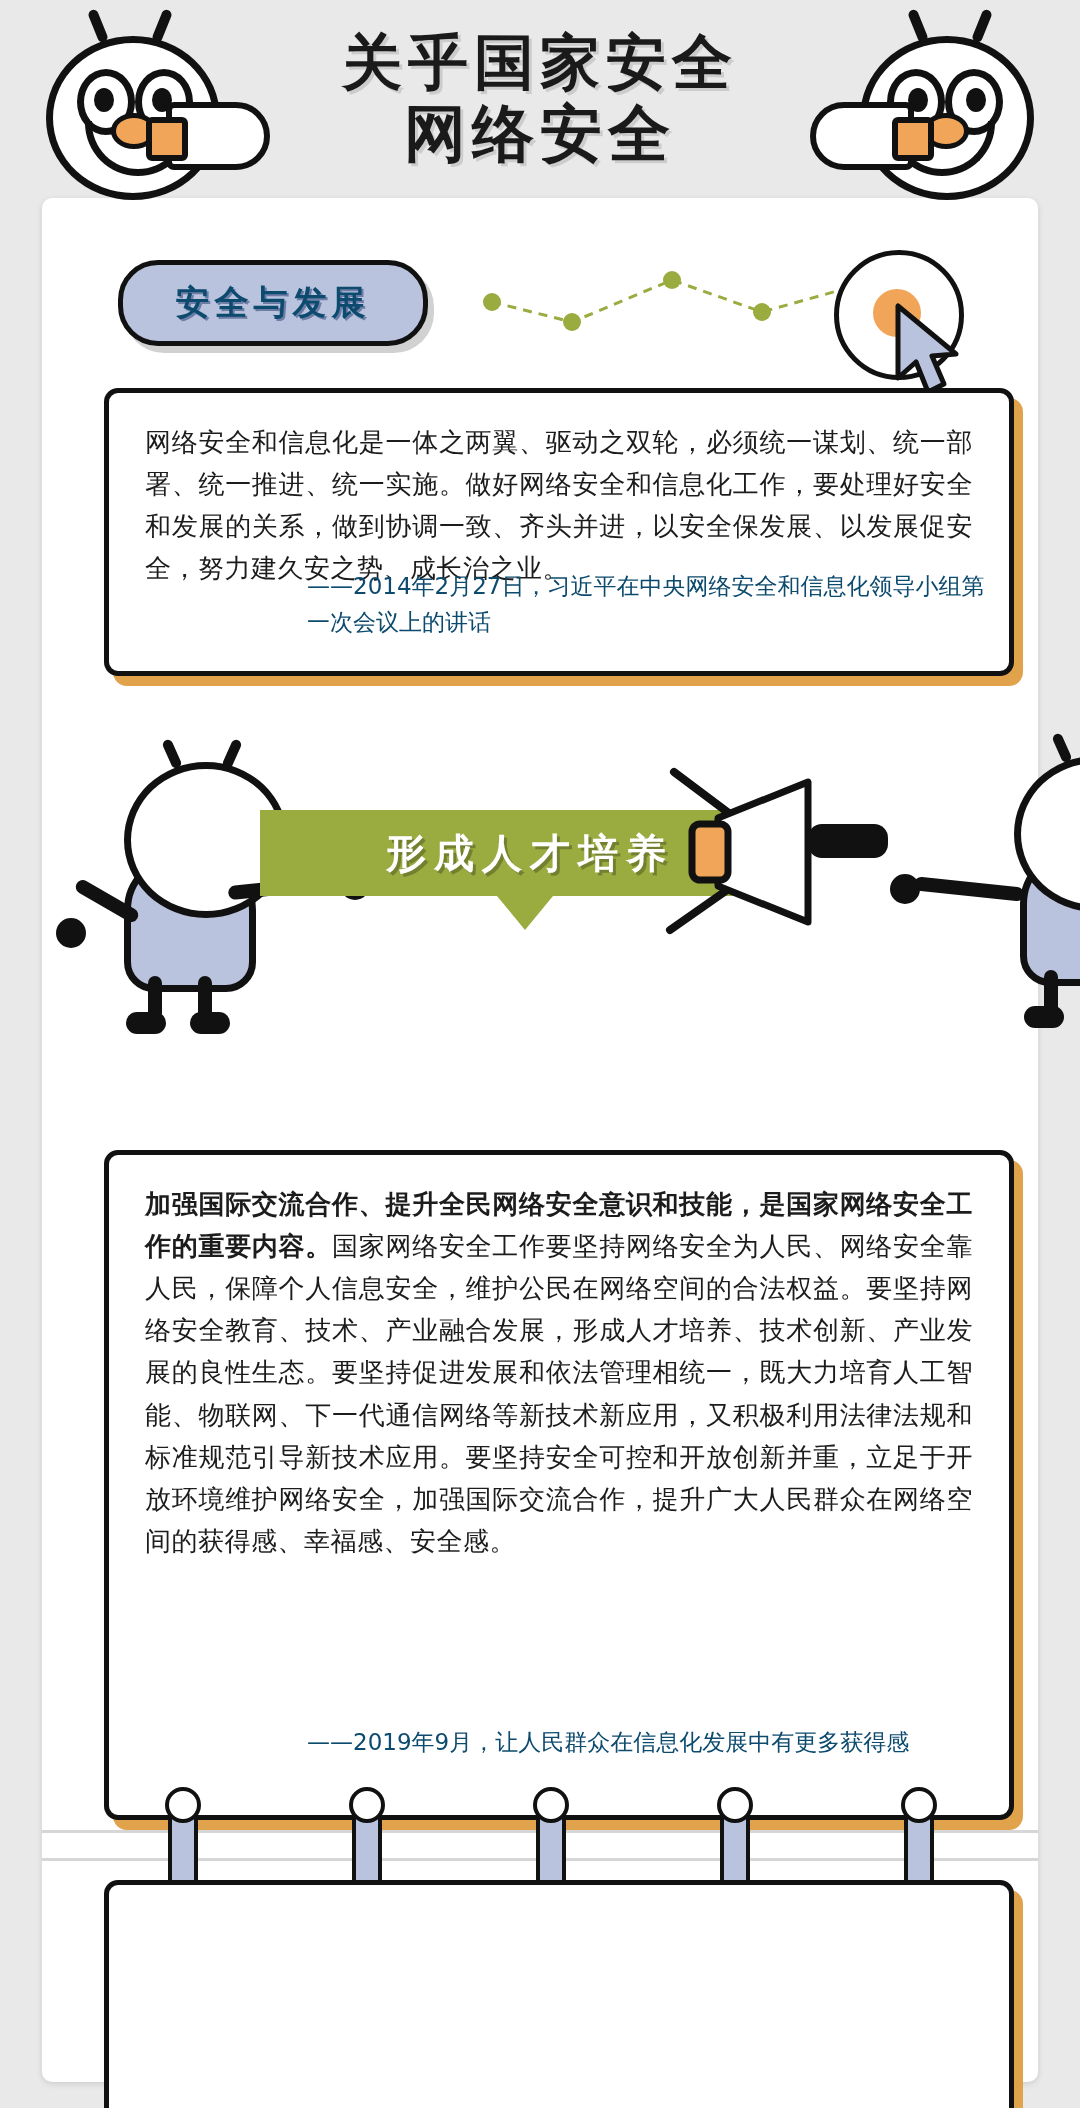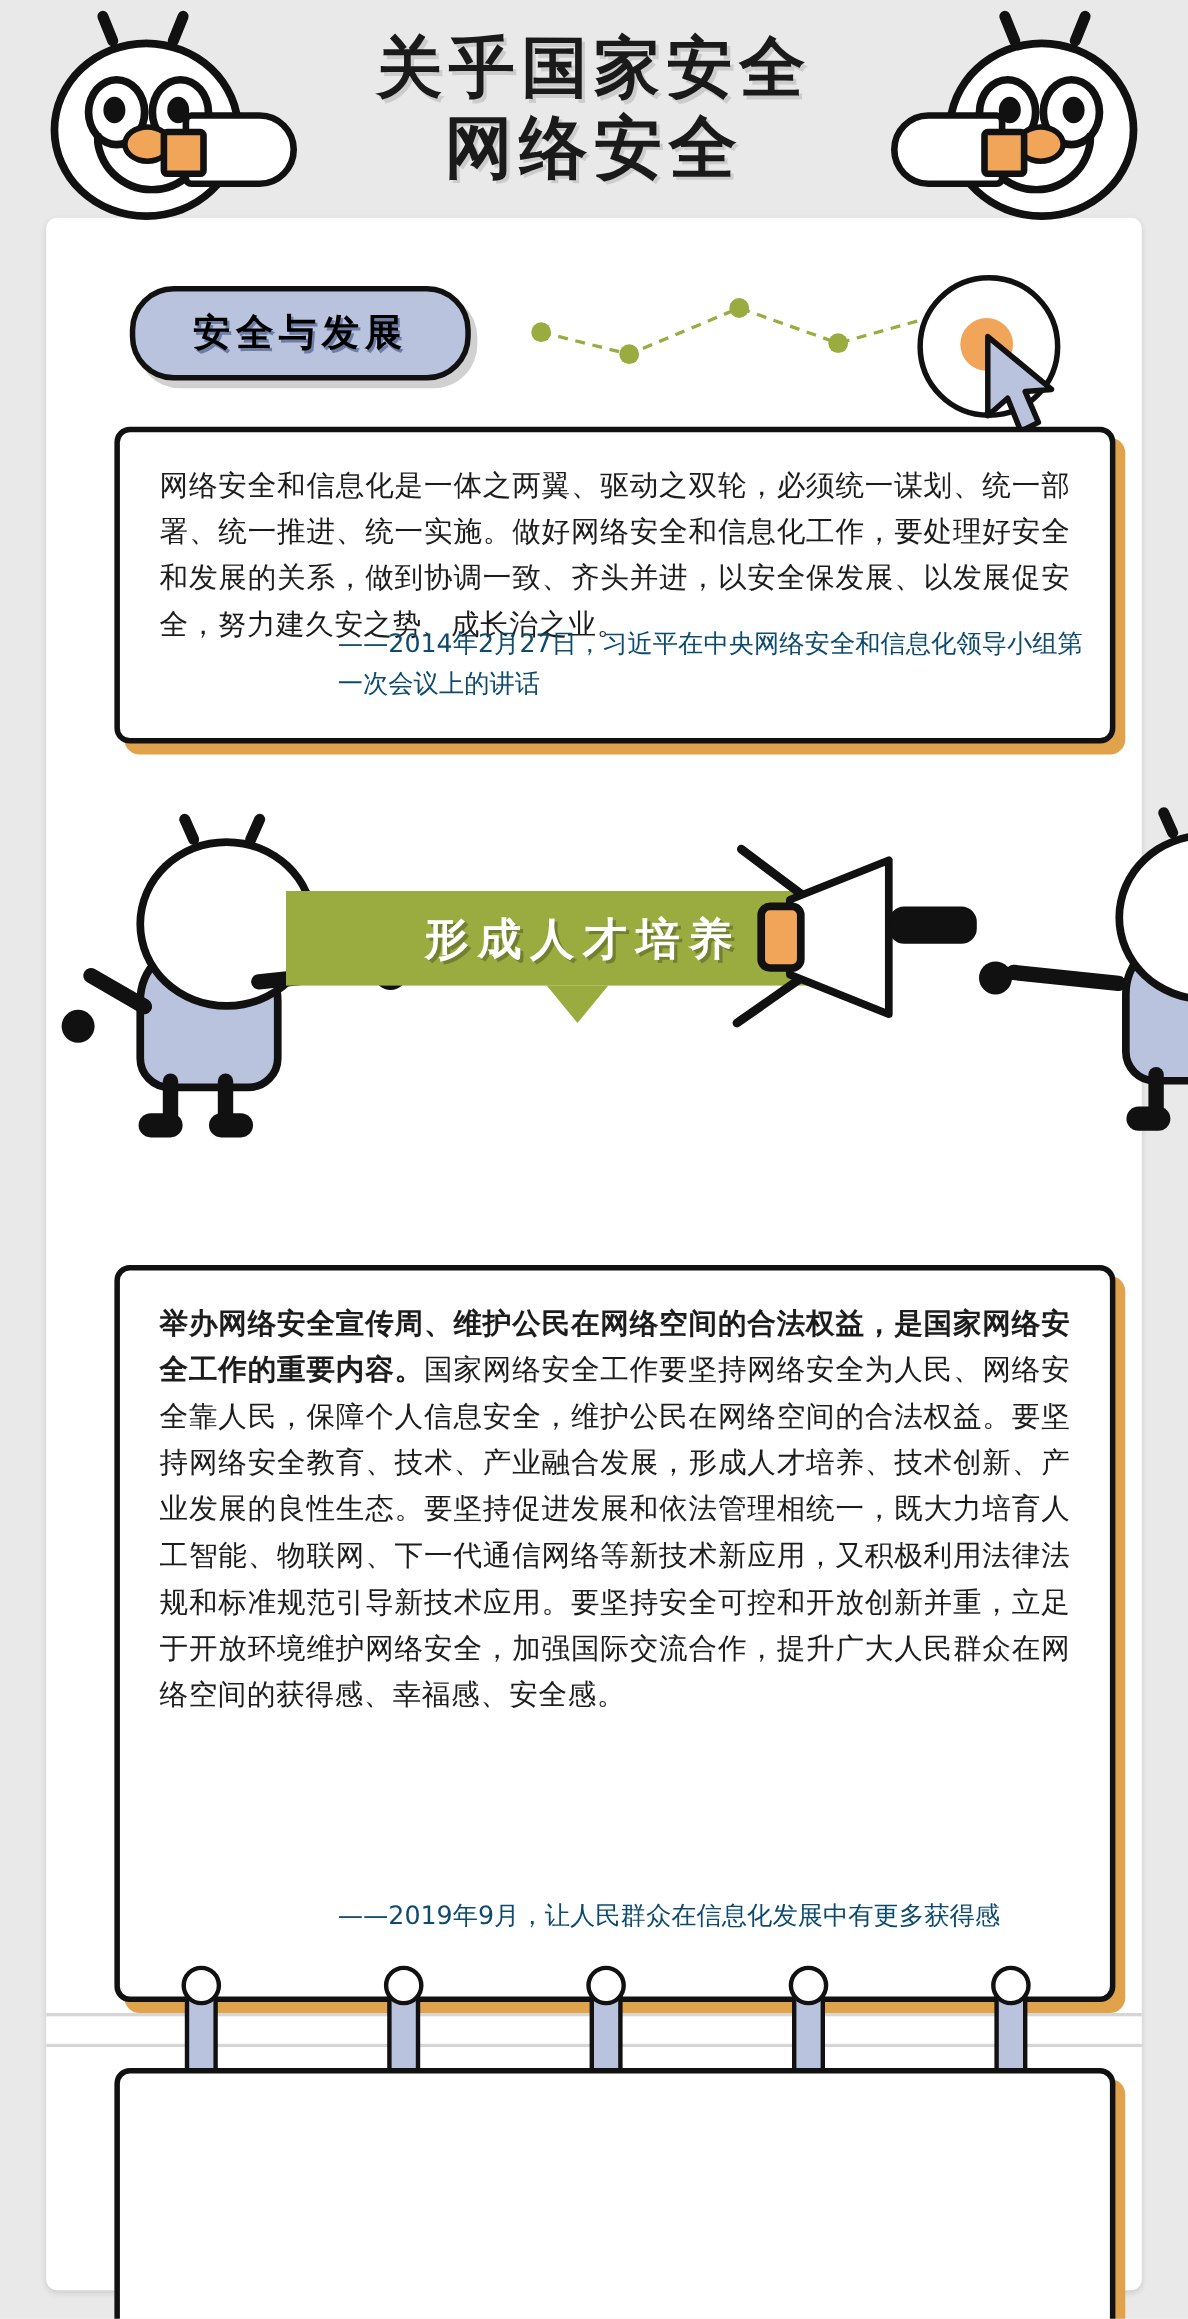--- a/index.html
+++ b/index.html
@@ -133,21 +133,21 @@
     border:5px solid #111;
     border-radius:40px;
     display:flex;align-items:center;justify-content:center;
     box-shadow:6px 7px 0 rgba(0,0,0,.18);
   }
   .tag-pill span{
     font-family:"DejaVu Sans","Liberation Sans",sans-serif;
     font-weight:bold;
     font-size:34px;
     letter-spacing:5px;
-    color:#000000;
+    color:#0c4a6e;
     text-shadow:2px 2px 0 #6d7da6;
   }
   .chart-area{
     position:absolute;
     left:390px;top:46px;
     width:560px;height:120px;
   }
   .globe{
     position:absolute;
     right:28px;top:6px;
@@ -426,21 +426,21 @@
         <line x1="16" y1="10" x2="96" y2="70" stroke="#111" stroke-width="8" stroke-linecap="round"></line>
         <line x1="12" y1="168" x2="92" y2="112" stroke="#111" stroke-width="8" stroke-linecap="round"></line>
         <path d="M60 56 L150 20 L150 160 L60 124 Z" fill="#fff" stroke="#111" stroke-width="7" stroke-linejoin="round"></path>
         <rect x="34" y="62" width="36" height="56" rx="8" fill="#f0a558" stroke="#111" stroke-width="7"></rect>
         <rect x="150" y="62" width="80" height="34" rx="14" fill="#111"></rect>
       </svg>
     </div>
 
     <div class="quote-box box2">
       <div class="quote-text">
-        <span style="font-weight:bold">举办网络安全宣传周、维护公民在网络空间的合法权益，是国家网络安全工作的重要内容。</span><span>国家网络安全工作要坚持网络安全为人民、网络安全靠人民，保障个人信息安全，维护公民在网络空间的合法权益。要坚持网络安全教育、技术、产业融合发展，形成人才培养、技术创新、产业发展的良性生态。要坚持促进发展和依法管理相统一，既大力培育人工智能、物联网、下一代通信网络等新技术新应用，又积极利用法律法规和标准规范引导新技术应用。要坚持安全可控和开放创新并重，立足于开放环境维护网络安全，加强国际交流合作，提升广大人民群众在网络空间的获得感、幸福感、安全感。</span>
+        <span style="font-weight:bold">加强国际交流合作、提升全民网络安全意识和技能，是国家网络安全工作的重要内容。</span><span>国家网络安全工作要坚持网络安全为人民、网络安全靠人民，保障个人信息安全，维护公民在网络空间的合法权益。要坚持网络安全教育、技术、产业融合发展，形成人才培养、技术创新、产业发展的良性生态。要坚持促进发展和依法管理相统一，既大力培育人工智能、物联网、下一代通信网络等新技术新应用，又积极利用法律法规和标准规范引导新技术应用。要坚持安全可控和开放创新并重，立足于开放环境维护网络安全，加强国际交流合作，提升广大人民群众在网络空间的获得感、幸福感、安全感。</span>
       </div>
       <div class="quote-src">——2019年9月，让人民群众在信息化发展中有更多获得感</div>
     </div>
 
     <div class="line-h" style="left:0;top:1632px;width:996px;"></div>
     <div class="line-h" style="left:0;top:1660px;width:996px;"></div>
     <div class="peg" style="left:126px;top:1592px;">
         <div class="cap"></div>
       </div>
     <div class="peg" style="left:310px;top:1592px;">

